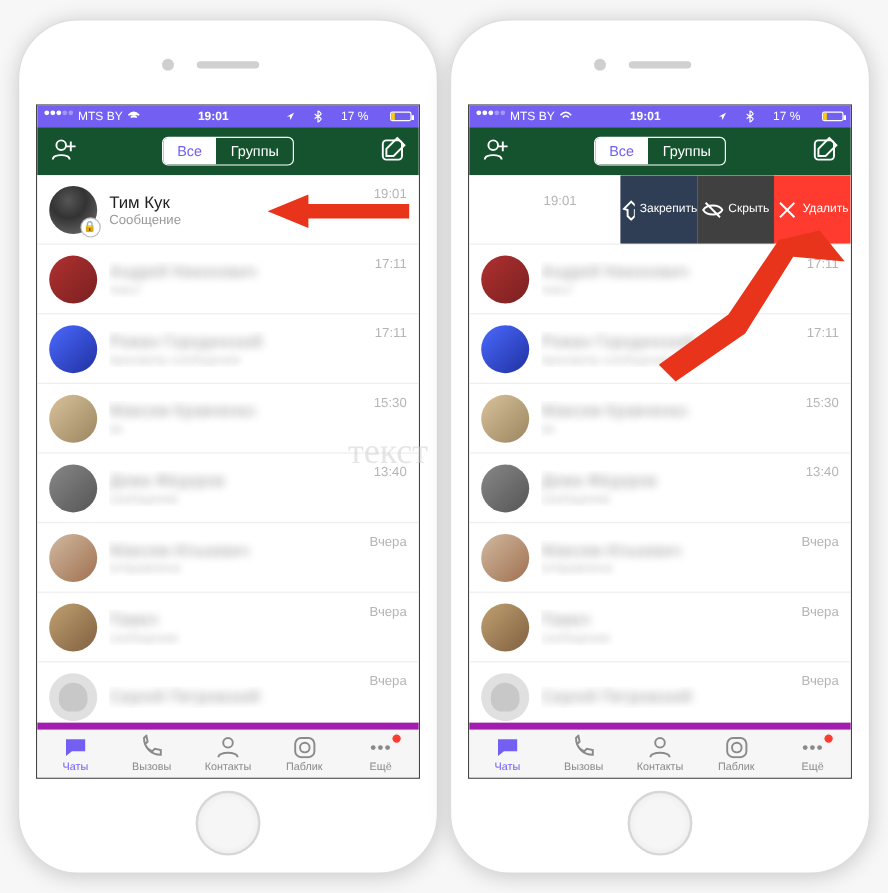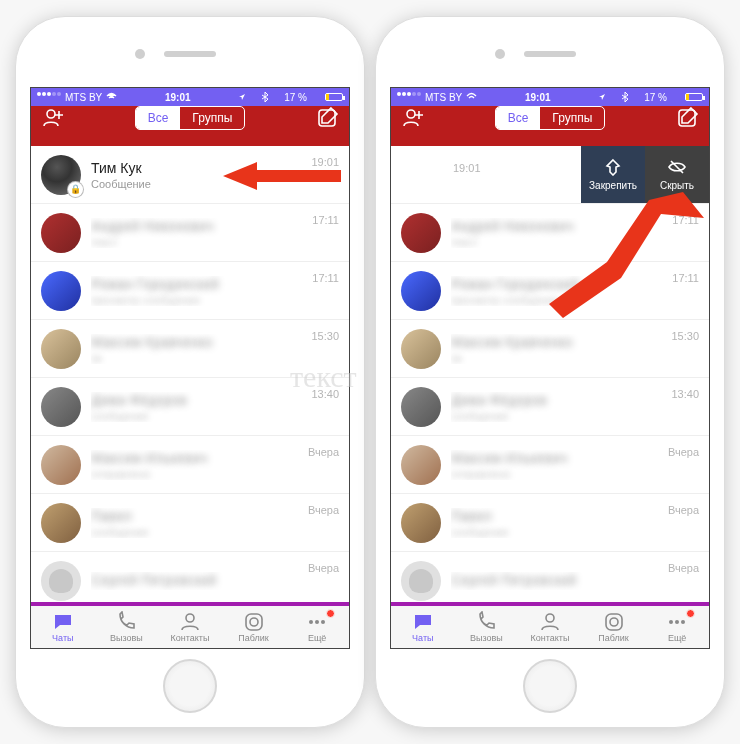--- a/index.html
+++ b/index.html
@@ -38,21 +38,21 @@
   .sigdots { display:flex; gap:1px; }
   .sigdots span { width:4px; height:4px; border-radius:50%; background:#fff; }
   .sigdots span.off { background:rgba(255,255,255,.35); }
   .wifi, .loc, .bt { fill:#fff; }
   .batt { width:18px; height:8px; border:1px solid #fff; border-radius:2px;
           position:relative; margin-left:2px; }
   .batt::after{ content:""; position:absolute; right:-3px; top:2px; width:2px; height:4px; background:#fff; }
   .batt i { display:block; height:100%; background:#ffcc00; width:17%; }
 
   
-  .nav { height:40px; background:#b91c1c; display:flex; align-items:flex-start;
+  .nav { height:40px; background:#14532d; display:flex; align-items:center;
          padding:0 10px; gap:6px; }
   .nav .side { width:34px; color:#fff; }
   .seg { flex:1; display:flex; justify-content:center; }
   .seg-inner { display:flex; border:1px solid #fff; border-radius:5px; overflow:hidden; }
   .seg-btn { font-size:12px; color:#fff; padding:4px 12px; }
   .seg-btn.active { background:#fff; color:#7360f2; }
   .compose-ic, .addgrp-ic { fill:none; stroke:#fff; stroke-width:1.6; }
 
   
   .list { flex:1; background:#fff; overflow:hidden; position:relative; }
@@ -75,29 +75,29 @@
   .av-wrap { position:relative; }
   .meta { flex:1; margin-left:10px; overflow:hidden; }
   .name { font-size:14px; color:#222; font-weight:500; }
   .sub  { font-size:11px; color:#9a9a9a; margin-top:2px; }
   .blurred .name, .blurred .sub { color:transparent; text-shadow:0 0 7px #999; }
   .blurred .sub { text-shadow:0 0 6px #bbb; }
   .time { font-size:11px; color:#b5b5b5; align-self:flex-start; margin-top:10px; }
 
   
   .swipe-actions { position:absolute; right:0; top:0; bottom:0; display:flex; }
-  .swact { width:64px; display:flex; flex-direction:column; align-items:center;
+  .swact { width:64px; display:flex; flex-direction:row; align-items:center;
            justify-content:center; color:#fff; font-size:10px; gap:4px; }
   .swact svg { width:18px; height:18px; fill:none; stroke:#fff; stroke-width:1.6; }
   .sw-pin { background:#2f3e55; }
   .sw-hide { background:#404040; }
   .sw-del { background:#ff3b30; }
 
   
-  .tabbar { height:46px; background:#f6f6f6; border-top:4px solid #a21caf;
+  .tabbar { height:46px; background:#f6f6f6; border-top:6px solid #a21caf;
             display:flex; }
   .tab { flex:1; display:flex; flex-direction:column; align-items:center;
          justify-content:center; gap:2px; color:#8a8a8a; font-size:9px; position:relative; }
   .tab.active { color:#7360f2; }
   .tab svg { width:22px; height:20px; fill:none; stroke:currentColor; stroke-width:1.6; }
   .tab .badge { position:absolute; top:3px; right:14px; width:9px; height:9px;
                 background:#ff3b30; border-radius:50%; border:1px solid #f6f6f6; }
 
   
   .arrow { position:absolute; z-index:5; }
@@ -354,20 +354,26 @@
                   <path d="M9 2l6 6-3 1 0 5-3 3-3-3 0-5-3-1z"></path>
                 </svg>
               <span>Закрепить</span>
               </div>
             <div class="swact sw-hide">
               <svg>
                   <path d="M1 9c3-5 13-5 16 0-3 5-13 5-16 0z M3 3l12 12"></path>
                 </svg>
               <span>Скрыть</span>
               </div>
+            <div class="swact sw-del">
+              <svg>
+                  <path d="M3 3l12 12 M15 3l-12 12"></path>
+                </svg>
+              <span>Удалить</span>
+              </div>
           </div>
         </div>
         <div class="row blurred">
           <div class="avatar av-2"></div>
           <div class="meta">
               <div class="name">Андрей Никонович</div>
               <div class="sub">текст</div>
             </div>
           <div class="time">17:11</div>
         </div>

